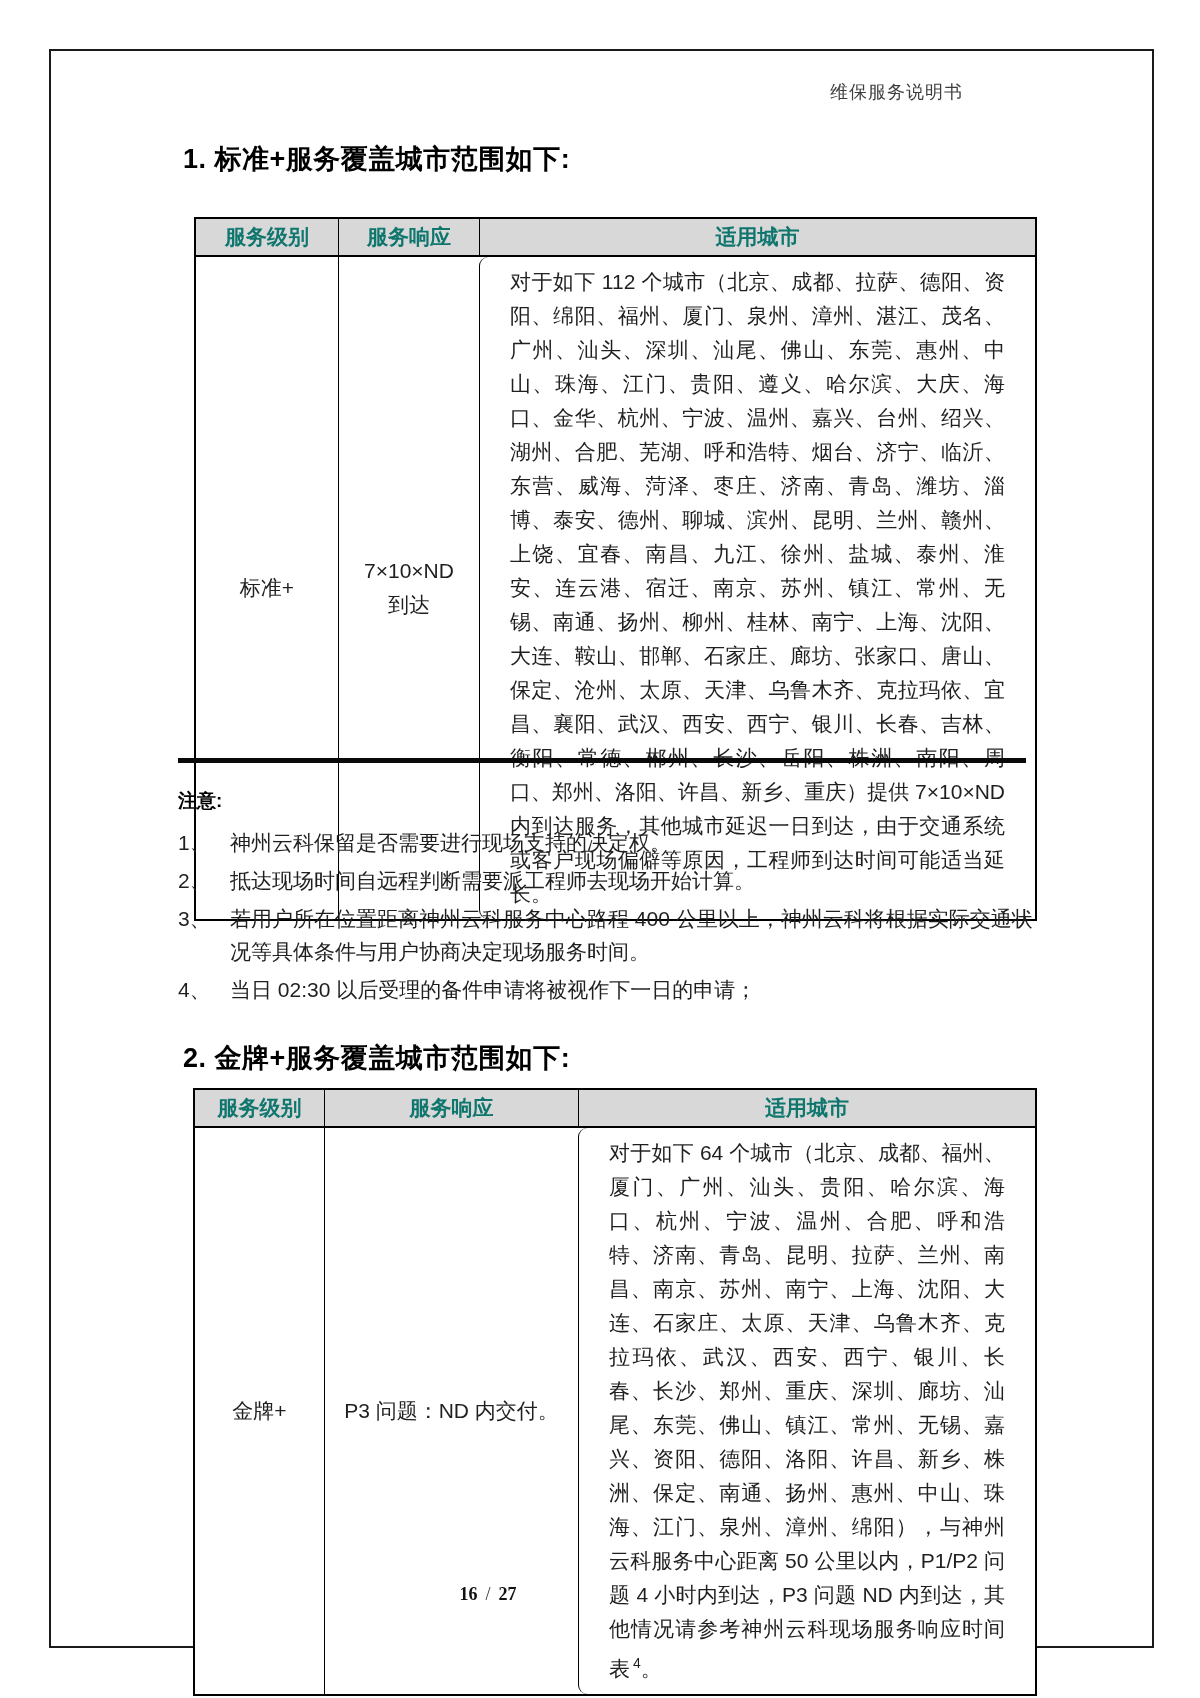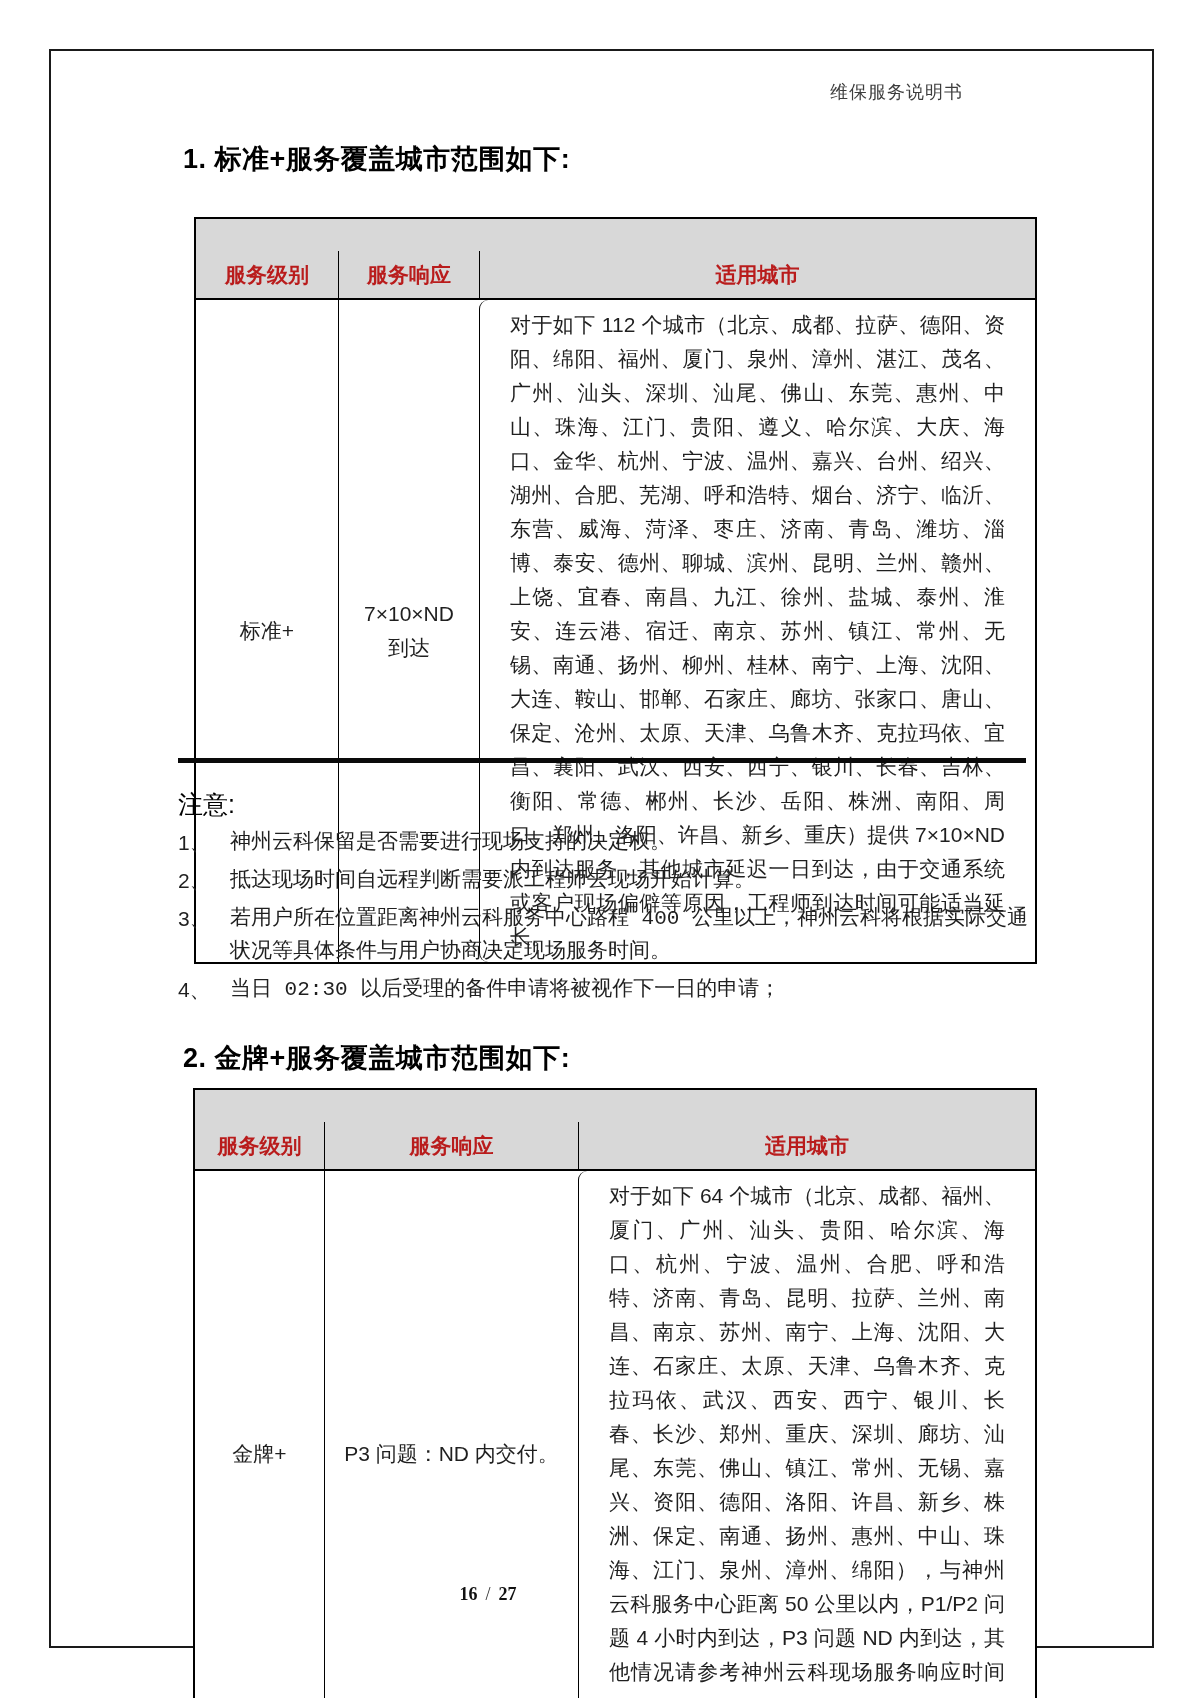--- a/index.html
+++ b/index.html
@@ -24,21 +24,21 @@
   .title-1{top:141px;}
   .title-2{top:1040px;}
   .tbl{
     position:absolute;border:2px solid #000;background:#fff;
   }
   .tbl-1{left:194px;top:217px;width:839px;}
   .tbl-2{left:193px;top:1088px;width:840px;}
   .tbl-header{display:flex;background:#d8d8d8;border-bottom:2px solid #000;}
   .th{
     display:flex;align-items:center;justify-content:center;
-    font-weight:bold;font-size:21px;color:#b91c1c;height:47px;box-sizing:border-box;margin-top:32px;
+    font-weight:bold;font-size:21px;color:#0f766e;height:36px;box-sizing:border-box;
   }
   .tbl-body{display:flex;align-items:stretch;}
   .td{box-sizing:border-box;font-size:21px;}
   .cell-border{border-left:1px solid #000;}
   .tbl-1 .c1{width:142px;}
   .tbl-1 .c2{width:141px;}
   .tbl-1 .c3{width:556px;}
   .tbl-2 .c1{width:129px;}
   .tbl-2 .c2{width:254px;}
   .tbl-2 .c3{width:457px;}
@@ -52,28 +52,28 @@
   .tbl-1 .td-cities{min-height:458px;}
   .tbl-2 .td-cities{min-height:408px;line-height:34px;}
   .resp-p{margin:0;line-height:34px;}
   .resp-p + .resp-p{margin-top:14px;}
   .sup-note{font-size:14px;vertical-align:super;margin-left:3px;}
   .divider{
     position:absolute;left:178px;top:758px;width:848px;height:5px;background:#0a0a0a;
   }
   .notes-title{
     position:absolute;left:178px;top:788px;
-    font-size:25px;font-weight:normal;color:#000;
+    font-size:19px;font-weight:bold;color:#000;
   }
   .notes-list{
     position:absolute;left:178px;top:826px;width:862px;
   }
   .note-item{display:flex;margin-bottom:5px;line-height:33px;font-size:21px;}
   .note-num{width:52px;flex:none;}
-  .note-text{flex:1;font-family:Liberation Mono, monospace;}
+  .note-text{flex:1;}
   .doc-footer{
     position:absolute;left:0;top:1584px;width:976px;text-align:center;
     font-family:"Liberation Serif","DejaVu Serif",serif;
     font-size:18px;color:#111;
   }
   .doc-footer .pg{font-weight:bold;}
   .doc-footer .sep{margin:0 8px;color:#333;}
 </style>
 </head>
 <body>

